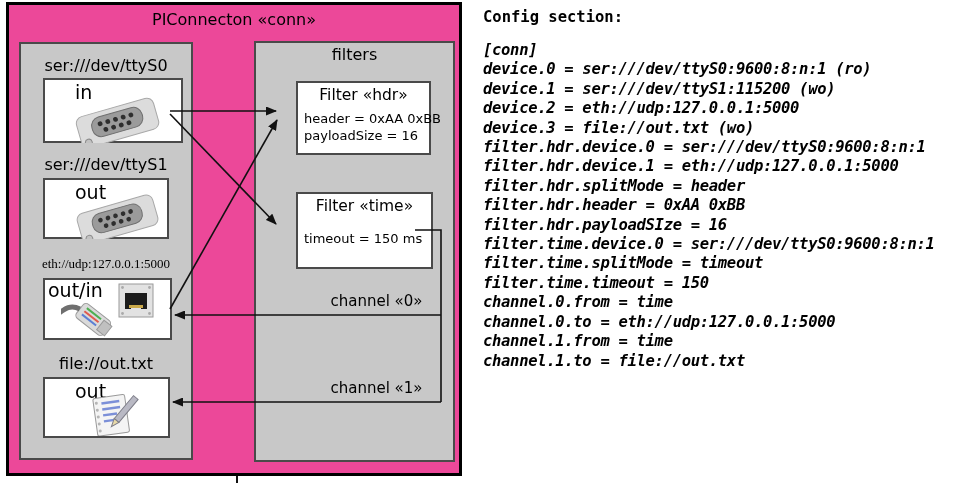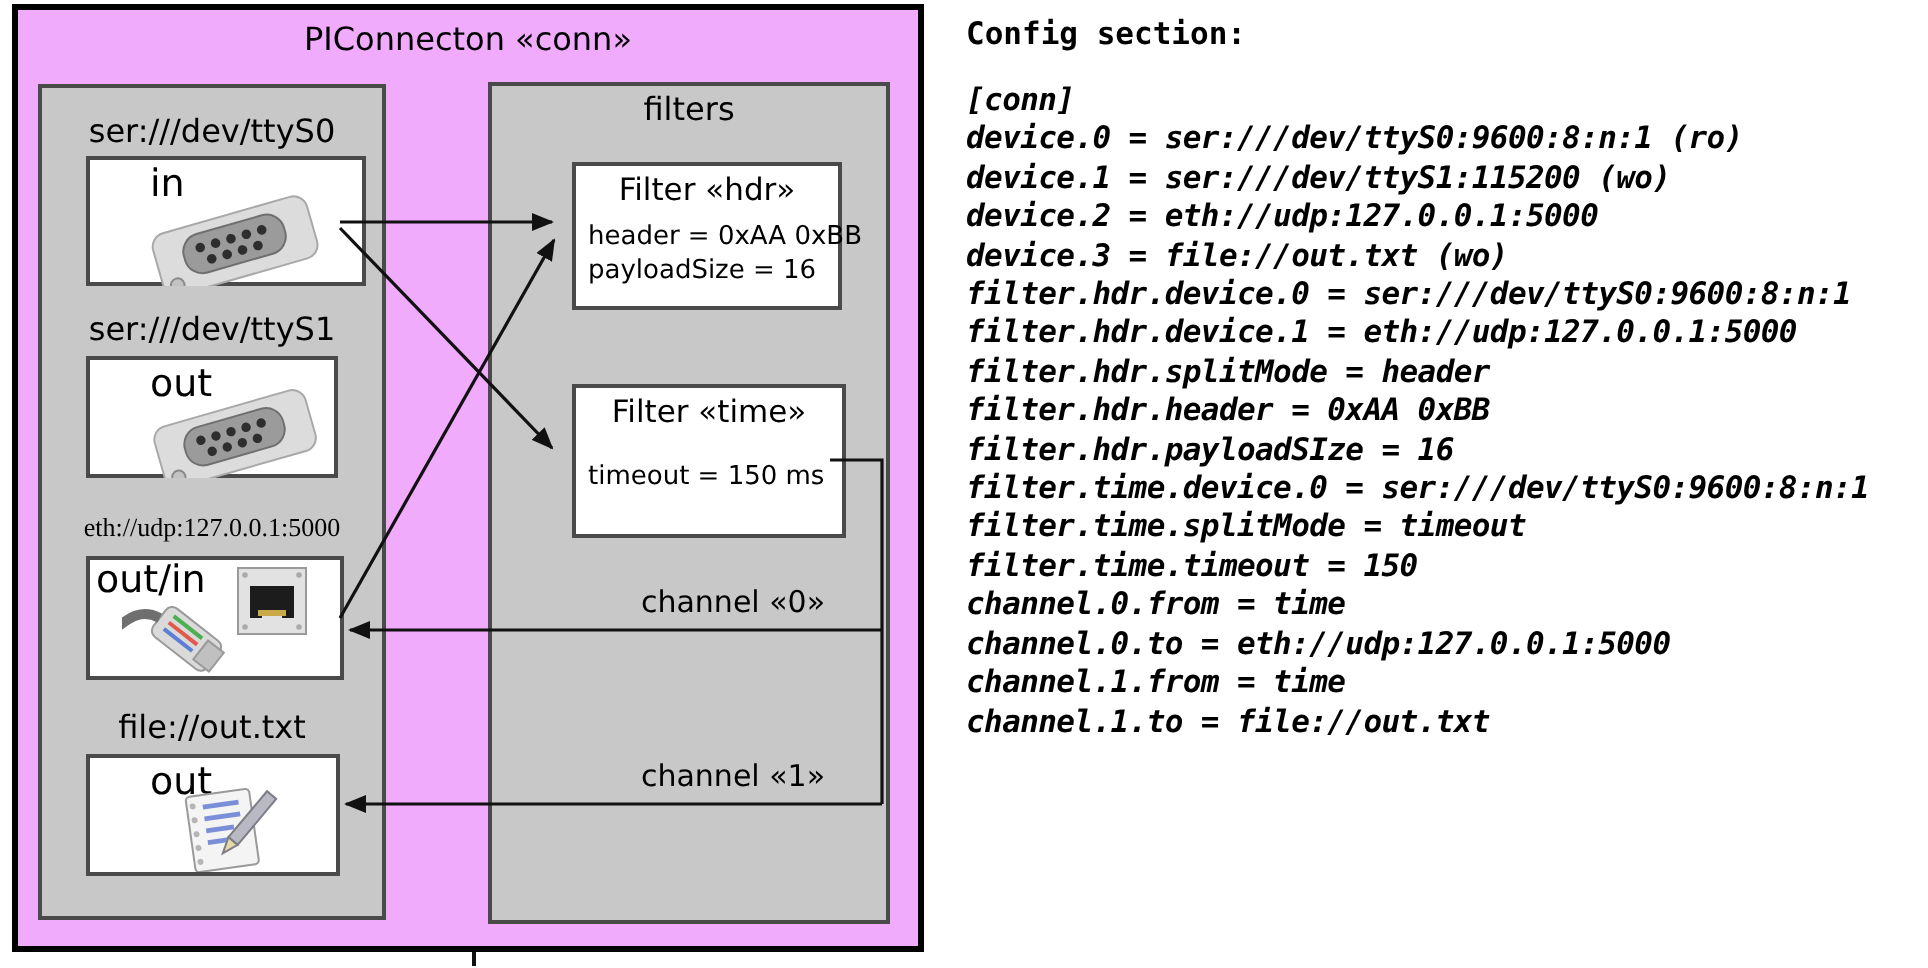--- a/index.html
+++ b/index.html
@@ -5,26 +5,26 @@
   html,body{margin:0;padding:0;background:#fff;}
   #stage{
     position:relative;width:964px;height:484px;overflow:hidden;
     font-family:"DejaVu Sans","Liberation Sans",sans-serif;color:#000;
     background:#fff;
   }
   .abs{position:absolute;}
   
   #diagram-outer{
     left:6px;top:2px;width:456px;height:474px;box-sizing:border-box;
-    border:3px solid #000;background:#f0abfc;
+    border:3px solid #000;background:#ec4899;
   }
   #diagram-title{left:0;top:5px;width:100%;text-align:center;font-size:16px;}
   .panel{box-sizing:border-box;border:2px solid #4a4a4a;background:#c8c8c8;}
   #devices-panel{left:10px;top:37px;width:174px;height:418px;}
-  #filters-panel{left:235px;top:36px;width:201px;height:421px;}
+  #filters-panel{left:245px;top:36px;width:201px;height:421px;}
   .dev-label{left:0;width:170px;text-align:center;font-size:16px;white-space:nowrap;}
   .dev-label.small{font-size:13px;font-family:Liberation Serif, serif;}
   .white-box{box-sizing:border-box;border:2px solid #4a4a4a;background:#fff;}
   .dir-text{font-size:19px;line-height:20px;}
   #filters-title{left:0;top:2px;width:197px;text-align:center;font-size:16px;}
   .filter-box{box-sizing:border-box;border:2px solid #4a4a4a;background:#fff;margin-left:16px;}
   .filter-title{left:0;top:3px;width:100%;text-align:center;font-size:15.5px;}
   .filter-attrs{left:6px;font-size:13px;line-height:17px;white-space:pre;}
   .channel-label{left:0;width:161px;text-align:center;font-size:15px;margin-left:40px;}
   

